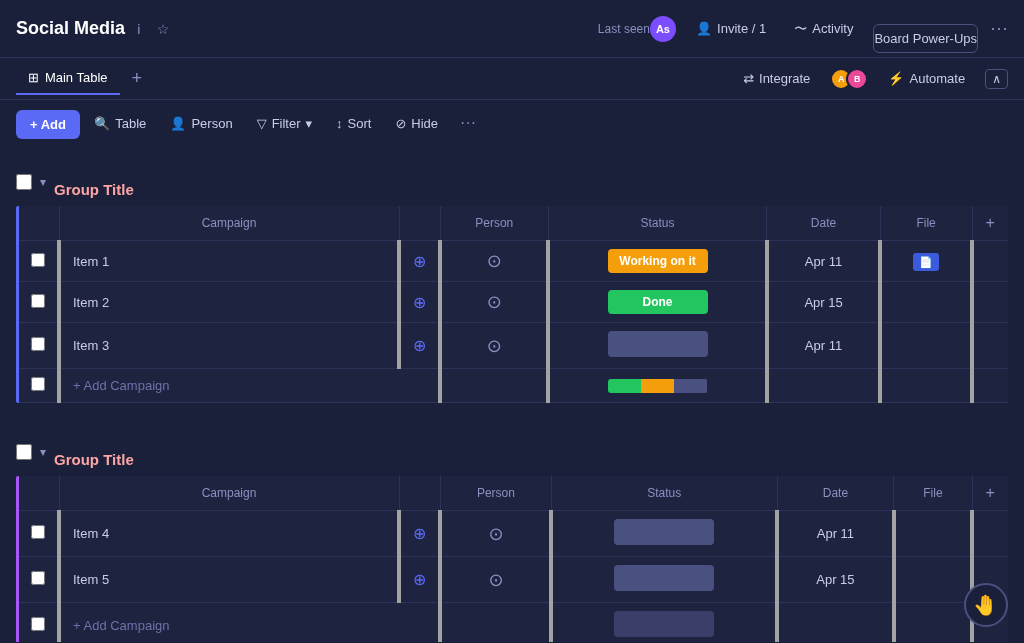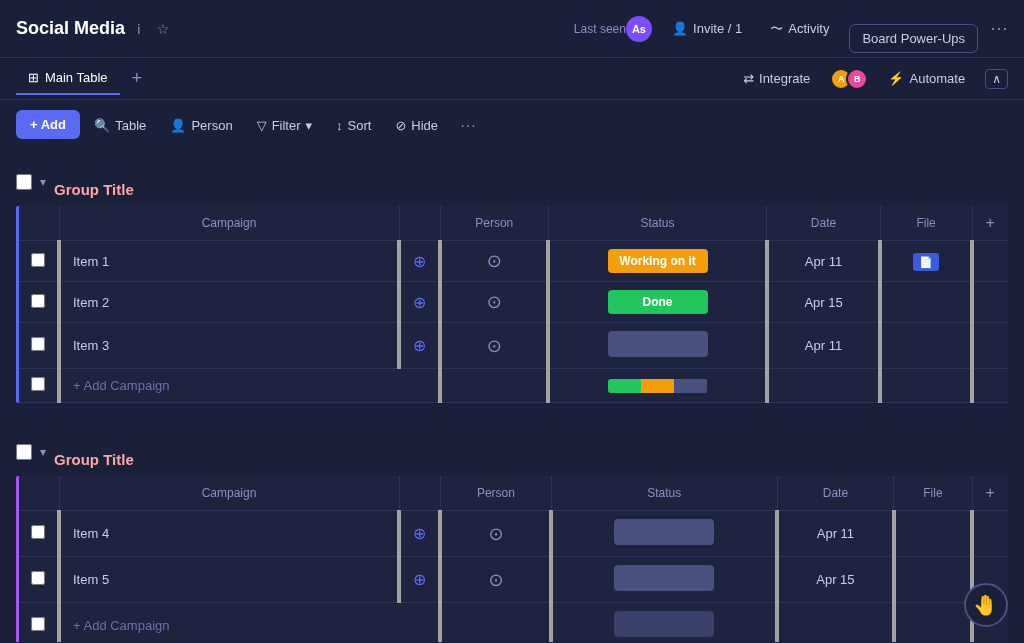--- a/index.html
+++ b/index.html
@@ -72,21 +72,21 @@
       color: #c8cce8;
       cursor: pointer;
       font-size: 13px;
       padding: 4px 8px;
       border-radius: 4px;
     }
     .board-powerups-btn {
       background: none;
       border: 1px solid #4a5080;
       color: #c8cce8;
-      padding: 6px 12px;
+      padding: 6px 0;
       border-radius: 6px;
       cursor: pointer;
       font-size: 13px;
       margin-top: 19px;
     }
     .dots-btn {
       background: none;
       border: none;
       color: #8891c0;
       cursor: pointer;
@@ -167,21 +167,21 @@
       border: 1px solid #4a5080;
       color: #c8cce8;
       border-radius: 4px;
       cursor: pointer;
       padding: 2px 6px;
       font-size: 12px;
     }
     
     .toolbar {
       display: flex;
-      align-items: flex-end;
+      align-items: flex-start;
       gap: 4px;
       padding: 10px 16px;
       background: #1a1f3a;
     }
     .add-btn {
       display: flex;
       align-items: center;
       gap: 5px;
       background: #5b6af5;
       border: none;

